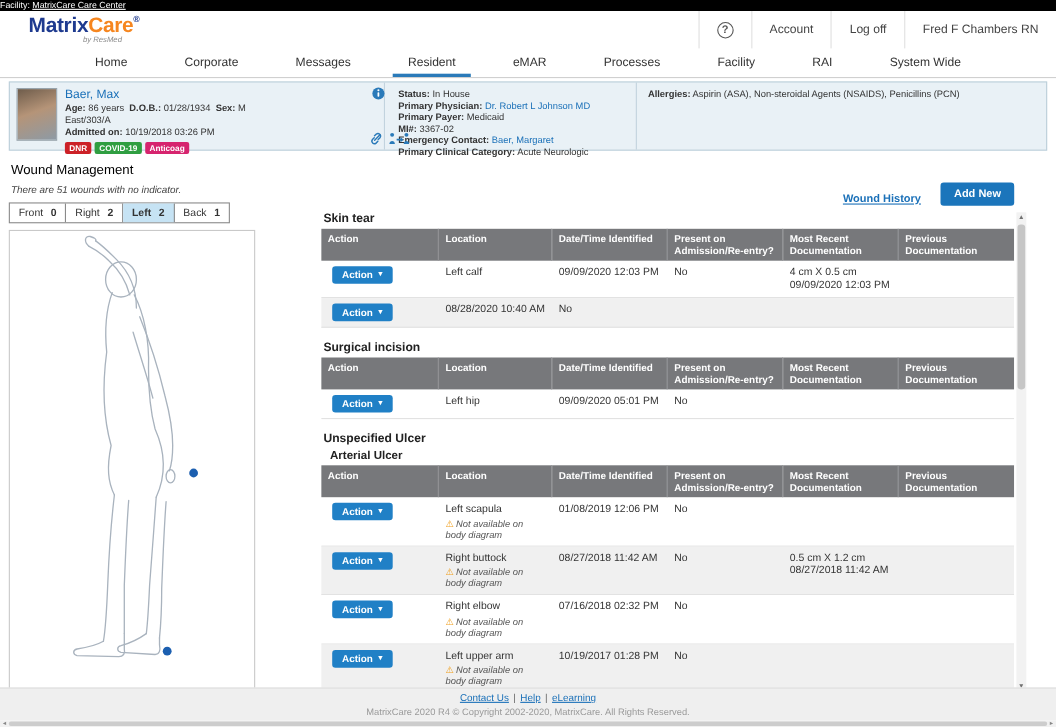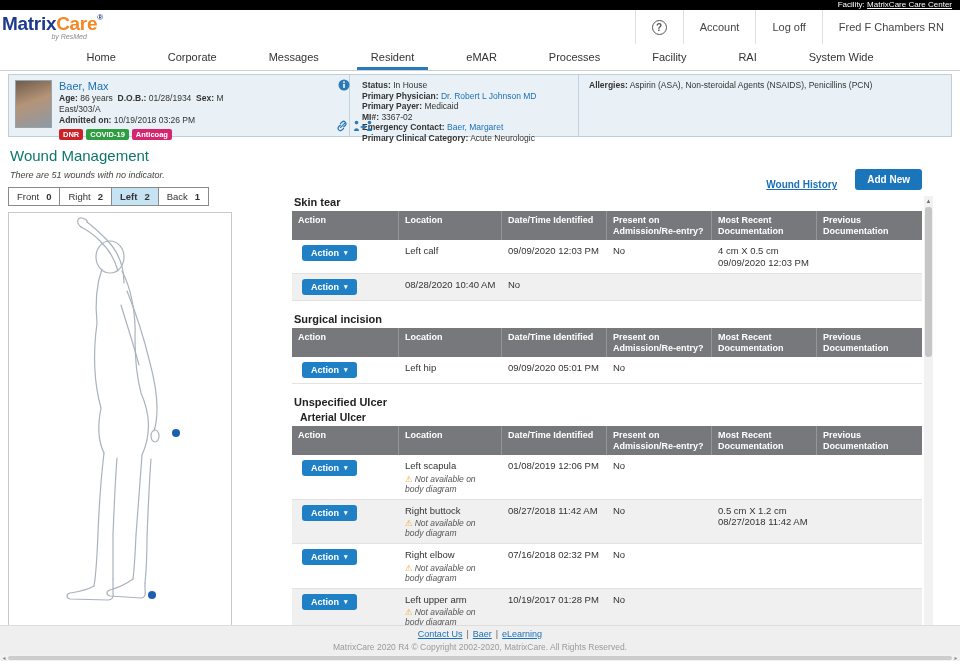--- a/index.html
+++ b/index.html
@@ -1,25 +1,25 @@
 <!DOCTYPE html>
 <html><head>
 <meta charset="utf-8">
 <style>
   * { margin:0; padding:0; box-sizing:border-box; }
   html,body { width:960px; height:661px; }
   body { font-family:"Liberation Sans", sans-serif; background:#fff; position:relative; overflow:hidden; color:#333; }
   a { cursor:pointer; }
 
   
-  .topbar { height:10px; background:#000; color:#fff; font-size:8px; line-height:10px; text-align:right; padding-right:8px;padding-left:35px; }
+  .topbar { height:10px; background:#000; color:#fff; font-size:8px; line-height:10px; text-align:left; padding-right:8px; }
   .topbar a { color:#fff; text-decoration:underline; }
 
   
-  .header { height:34px; display:flex; align-items:center; padding-left:2px; }
+  .header { height:34px; display:flex; align-items:center; padding-left:26px; }
   .logo-main { font-size:19px; font-weight:bold; line-height:1; letter-spacing:-0.3px; }
   .logo-matrix { color:#1e3a8f; }
   .logo-care { color:#f6861f; }
   .logo-reg { font-size:8px; vertical-align:top; color:#1e3a8f; }
   .logo-tagline { font-size:7px; color:#8a8a8a; font-style:italic; text-align:right; padding-right:16px; }
   .header-right { margin-left:auto; display:flex; align-items:stretch; height:100%; }
   .hitem { display:flex; align-items:center; padding:0 16px; border-left:1px solid #e0e0e0; font-size:11px; color:#444; cursor:pointer; }
   .help-circle { width:15px; height:15px; border:1.5px solid #555; border-radius:50%; display:flex; align-items:center; justify-content:center; font-size:10px; font-weight:bold; color:#555; }
 
   
@@ -36,21 +36,21 @@
   .badges { margin-top:3px; display:flex; gap:3px; }
   .badge { color:#fff; font-size:7.5px; font-weight:bold; padding:1px 4px; border-radius:2px; line-height:9px; }
   .b-mid { width:230px; padding:5px 8px 5px 12px; border-left:1px solid #c2d3de; border-right:1px solid #c2d3de; font-size:8.5px; line-height:10.6px; }
   .b-right { flex:1; padding:5px 10px; font-size:8.5px; line-height:11px; }
   .info-icon { position:absolute; left:329px; top:4px; line-height:0; cursor:pointer; }
   .quick-icons { position:absolute; left:327px; bottom:4px; display:flex; gap:5px; align-items:flex-end; line-height:0; }
   .quick-icons span { cursor:pointer; }
   .blue { color:#1a70b8; }
 
   
-  .page-title { margin:10px 0 5px 10px; color:#0f766e; font-size:15px; font-weight:400; }
+  .page-title { margin:10px 0 5px 10px; color:#000000; font-size:12px; font-weight:400; }
   .main { display:flex; padding:0 8px; gap:16px; }
   .left-col { width:268px; flex-shrink:0; }
   .note { font-style:italic; font-size:9px; color:#444; margin:1px 0 6px 2px; }
   .seg-tabs { display:inline-flex; border:1px solid #8a8a8a; margin-bottom:6px; background:#fff; }
   .seg-tab { display:flex; gap:7px; align-items:center; padding:3px 8px; font-size:9.5px; border-right:1px solid #8a8a8a; cursor:pointer; }
   .seg-tab:last-child { border-right:none; }
   .seg-tab.active { background:#c6e3f4; }
   .seg-count { font-weight:bold; }
   .seg-tab.active .seg-label { font-weight:bold; }
   .diagram-box { width:224px; height:419px; border:1px solid #c9c9c9; background:#fff; }
@@ -398,21 +398,21 @@
     </div>
     <div class="vscroll">
       <div class="vs-arrow vs-up">▲</div>
       <div class="vs-thumb"></div>
       <div class="vs-arrow vs-down">▼</div>
     </div>
   </div>
 </div>
 
 <div class="footer">
-  <div class="f-links"><a class="flink">Contact Us</a><span class="f-sep">|</span><a class="flink">Baer</a><span class="f-sep">|</span><a class="flink">eLearning</a></div>
+  <div class="f-links"><a class="flink">Contact Us</a><span class="f-sep">|</span><a class="flink">Help</a><span class="f-sep">|</span><a class="flink">eLearning</a></div>
   <div class="f-copy">MatrixCare 2020 R4 © Copyright 2002-2020, MatrixCare. All Rights Reserved.</div>
 </div>
 
 <div class="hscroll">
   <div class="hs-arrow hs-left">◄</div>
   <div class="hs-thumb"></div>
   <div class="hs-arrow hs-right">►</div>
 </div>
 
 </body></html>

